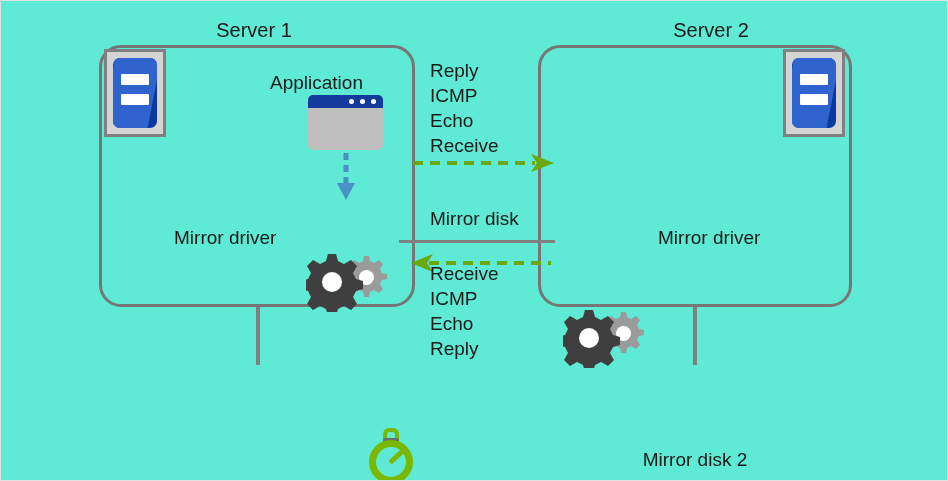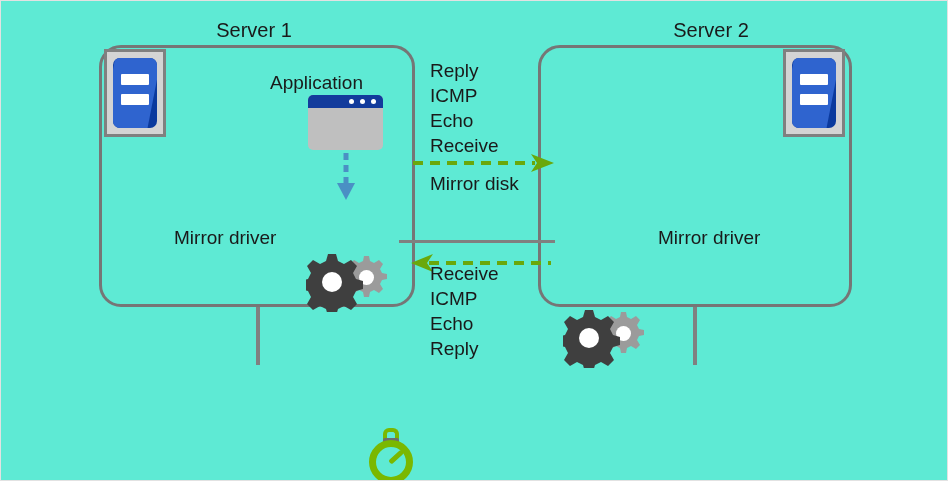--- a/index.html
+++ b/index.html
@@ -113,21 +113,21 @@
     <div class="lbl-multi">Receive</div>
   </div>
 
   <div class="abs" style="left:412px;top:150px;">
     <svg width="142" height="24" viewBox="0 0 142 24">
       <line x1="0" y1="12" x2="122" y2="12" stroke="#6aa80b" stroke-width="4" stroke-dasharray="10 7"></line>
       <polygon points="118,3 141,12 118,21 124,12" fill="#6aa80b"></polygon>
     </svg>
   </div>
 
-  <div class="abs" style="left:429px;top:170px;text-align:center;">
+  <div class="abs" style="left:429px;top:205px;text-align:center;">
     <div class="lbl-multi">Mirror disk</div>
   </div>
 
   <div class="abs" style="left:410px;top:250px;">
     <svg width="140" height="24" viewBox="0 0 140 24">
       <line x1="18" y1="12" x2="140" y2="12" stroke="#6aa80b" stroke-width="4" stroke-dasharray="10 7"></line>
       <polygon points="22,3 0,12 22,21 16,12" fill="#6aa80b"></polygon>
     </svg>
   </div>
 
@@ -142,14 +142,15 @@
     <div class="lbl-multi">Receive</div>
     <div class="lbl-multi">ICMP</div>
     <div class="lbl-multi">Echo</div>
     <div class="lbl-multi">Reply</div>
   </div>
 
   <div class="abs gray-line" style="left:255px;top:306px;width:4px;height:58px;"></div>
   <div class="abs gray-line" style="left:692px;top:306px;width:4px;height:58px;"></div>
 
 
+  <div class="abs lbl" style="left:694px;top:446px;transform:translateX(-50%);">Mirror disk 2</div>
 
 </div>
 
 </body></html>

